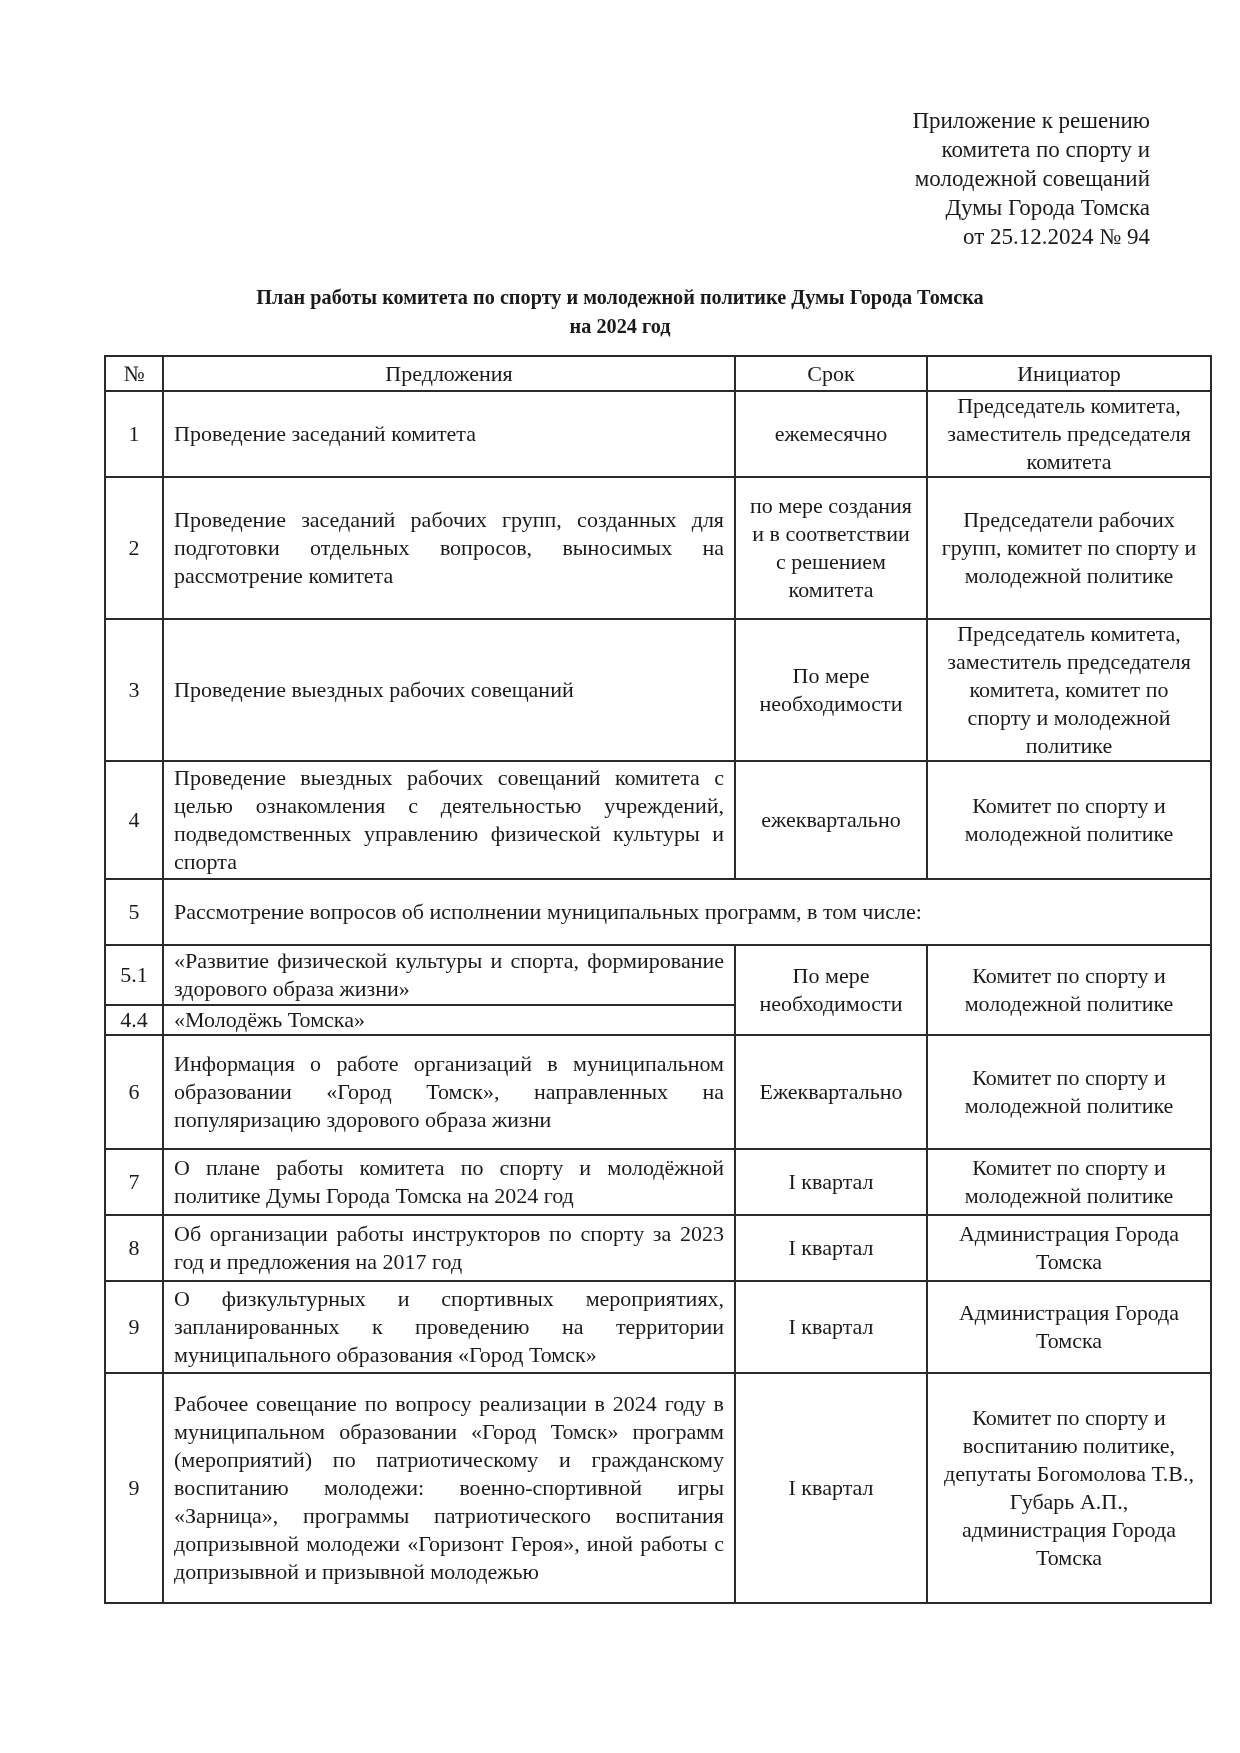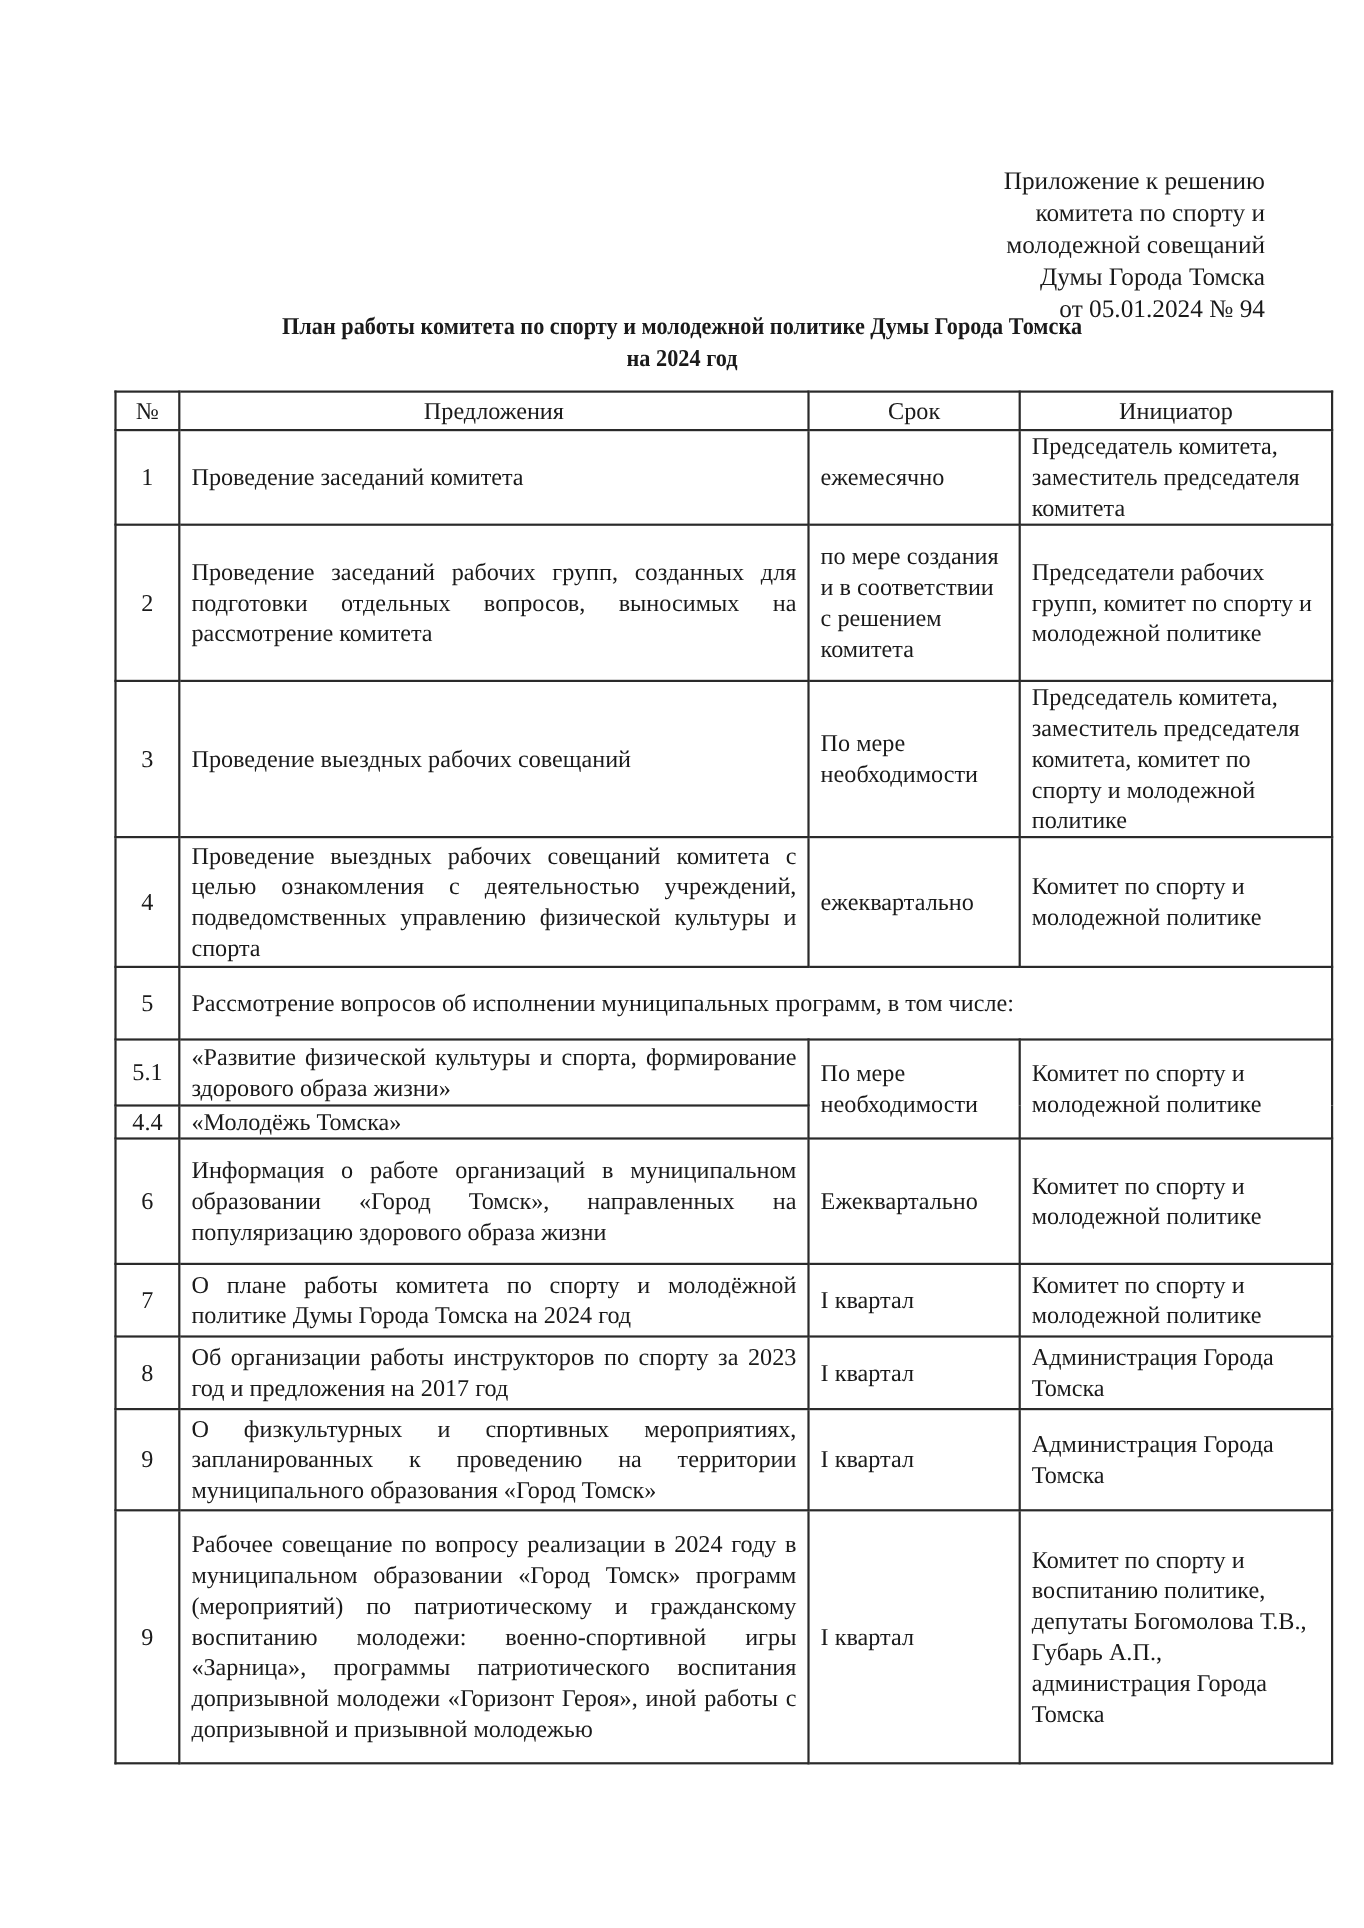--- a/index.html
+++ b/index.html
@@ -1,38 +1,38 @@
 <!DOCTYPE html>
 <html><head>
 <meta charset="utf-8">
 <style>
   html, body { margin: 0; padding: 0; background: #ffffff; }
   body { width: 1240px; height: 1753px; position: relative; overflow: hidden; font-family: "Liberation Serif", "DejaVu Serif", serif; color: #1a1a1a; }
   .appendix { position: absolute; right: 90px; top: 106px; text-align: right; font-size: 23px; line-height: 29px; }
   .appendix div { text-align: center; }
-  .appendix-block { display: inline-block; text-align: center; margin-top: 44px; }
+  .appendix-block { display: inline-block; text-align: center; }
   .appendix-line { display: block; text-align: right; }
   .title { position: absolute; left: 100px; width: 1040px; top: 282px; text-align: center; font-weight: bold; font-size: 22px; line-height: 29px; font-family: "Liberation Serif", serif; transform: scaleX(0.92); }
   table.plan { position: absolute; left: 104px; top: 355px; width: 1106px; border-collapse: collapse; font-size: 22px; line-height: 28px; table-layout: fixed; }
   table.plan td, table.plan th { border: 2px solid #2a2a2a; padding: 0 10px; vertical-align: middle; }
   table.plan th { font-weight: normal; text-align: center; height: 33px; }
   .c-num { text-align: center; }
   .c-text { text-align: justify; text-align-last: left; }
-  .c-center { text-align: left; }
+  .c-center { text-align: center; }
 </style>
 </head>
 <body>
 
 <div class="appendix">
   <div class="appendix-block">
     <span class="appendix-line">Приложение к решению</span>
     <span class="appendix-line">комитета по спорту и</span>
     <span class="appendix-line">молодежной совещаний</span>
     <span class="appendix-line">Думы Города Томска</span>
-    <span class="appendix-line">от 05.01.2024 № 94</span>
+    <span class="appendix-line">от 25.12.2024 № 94</span>
   </div>
 </div>
 
 <div class="title">
   <div>План работы комитета по спорту и молодежной политике Думы Города Томска</div>
   <div>на 2024 год</div>
 </div>
 
 <table class="plan">
   <colgroup>

